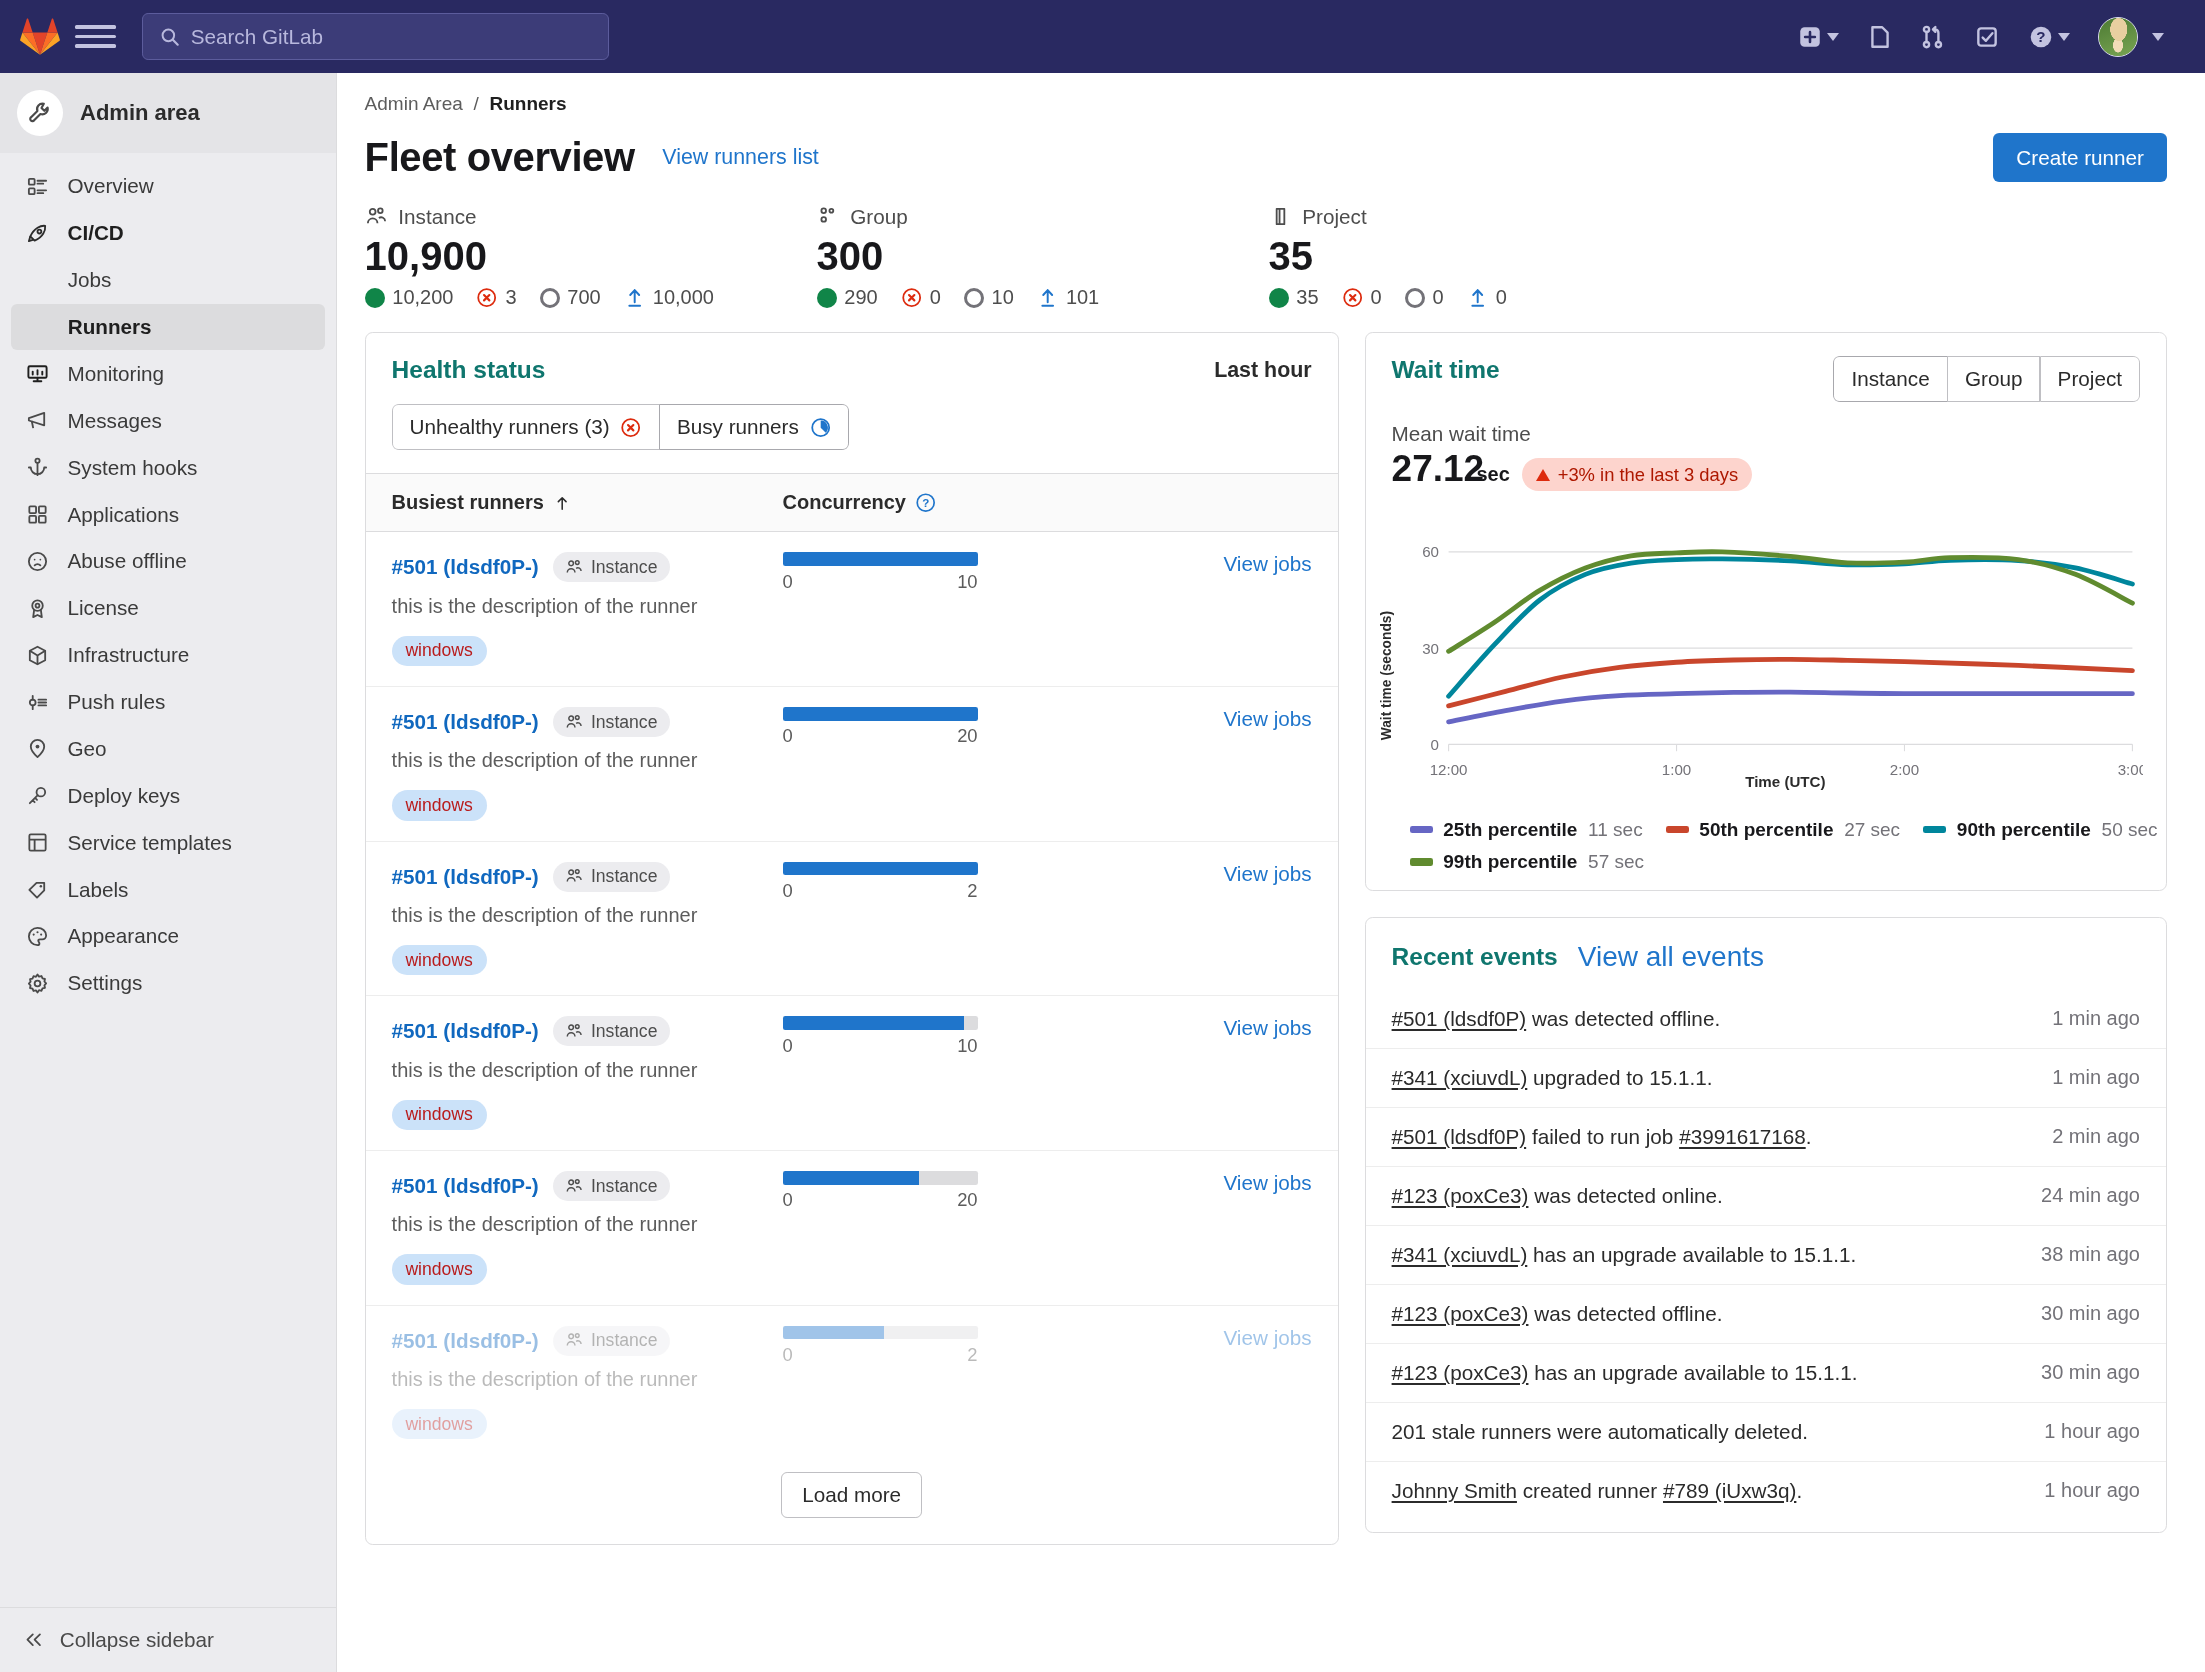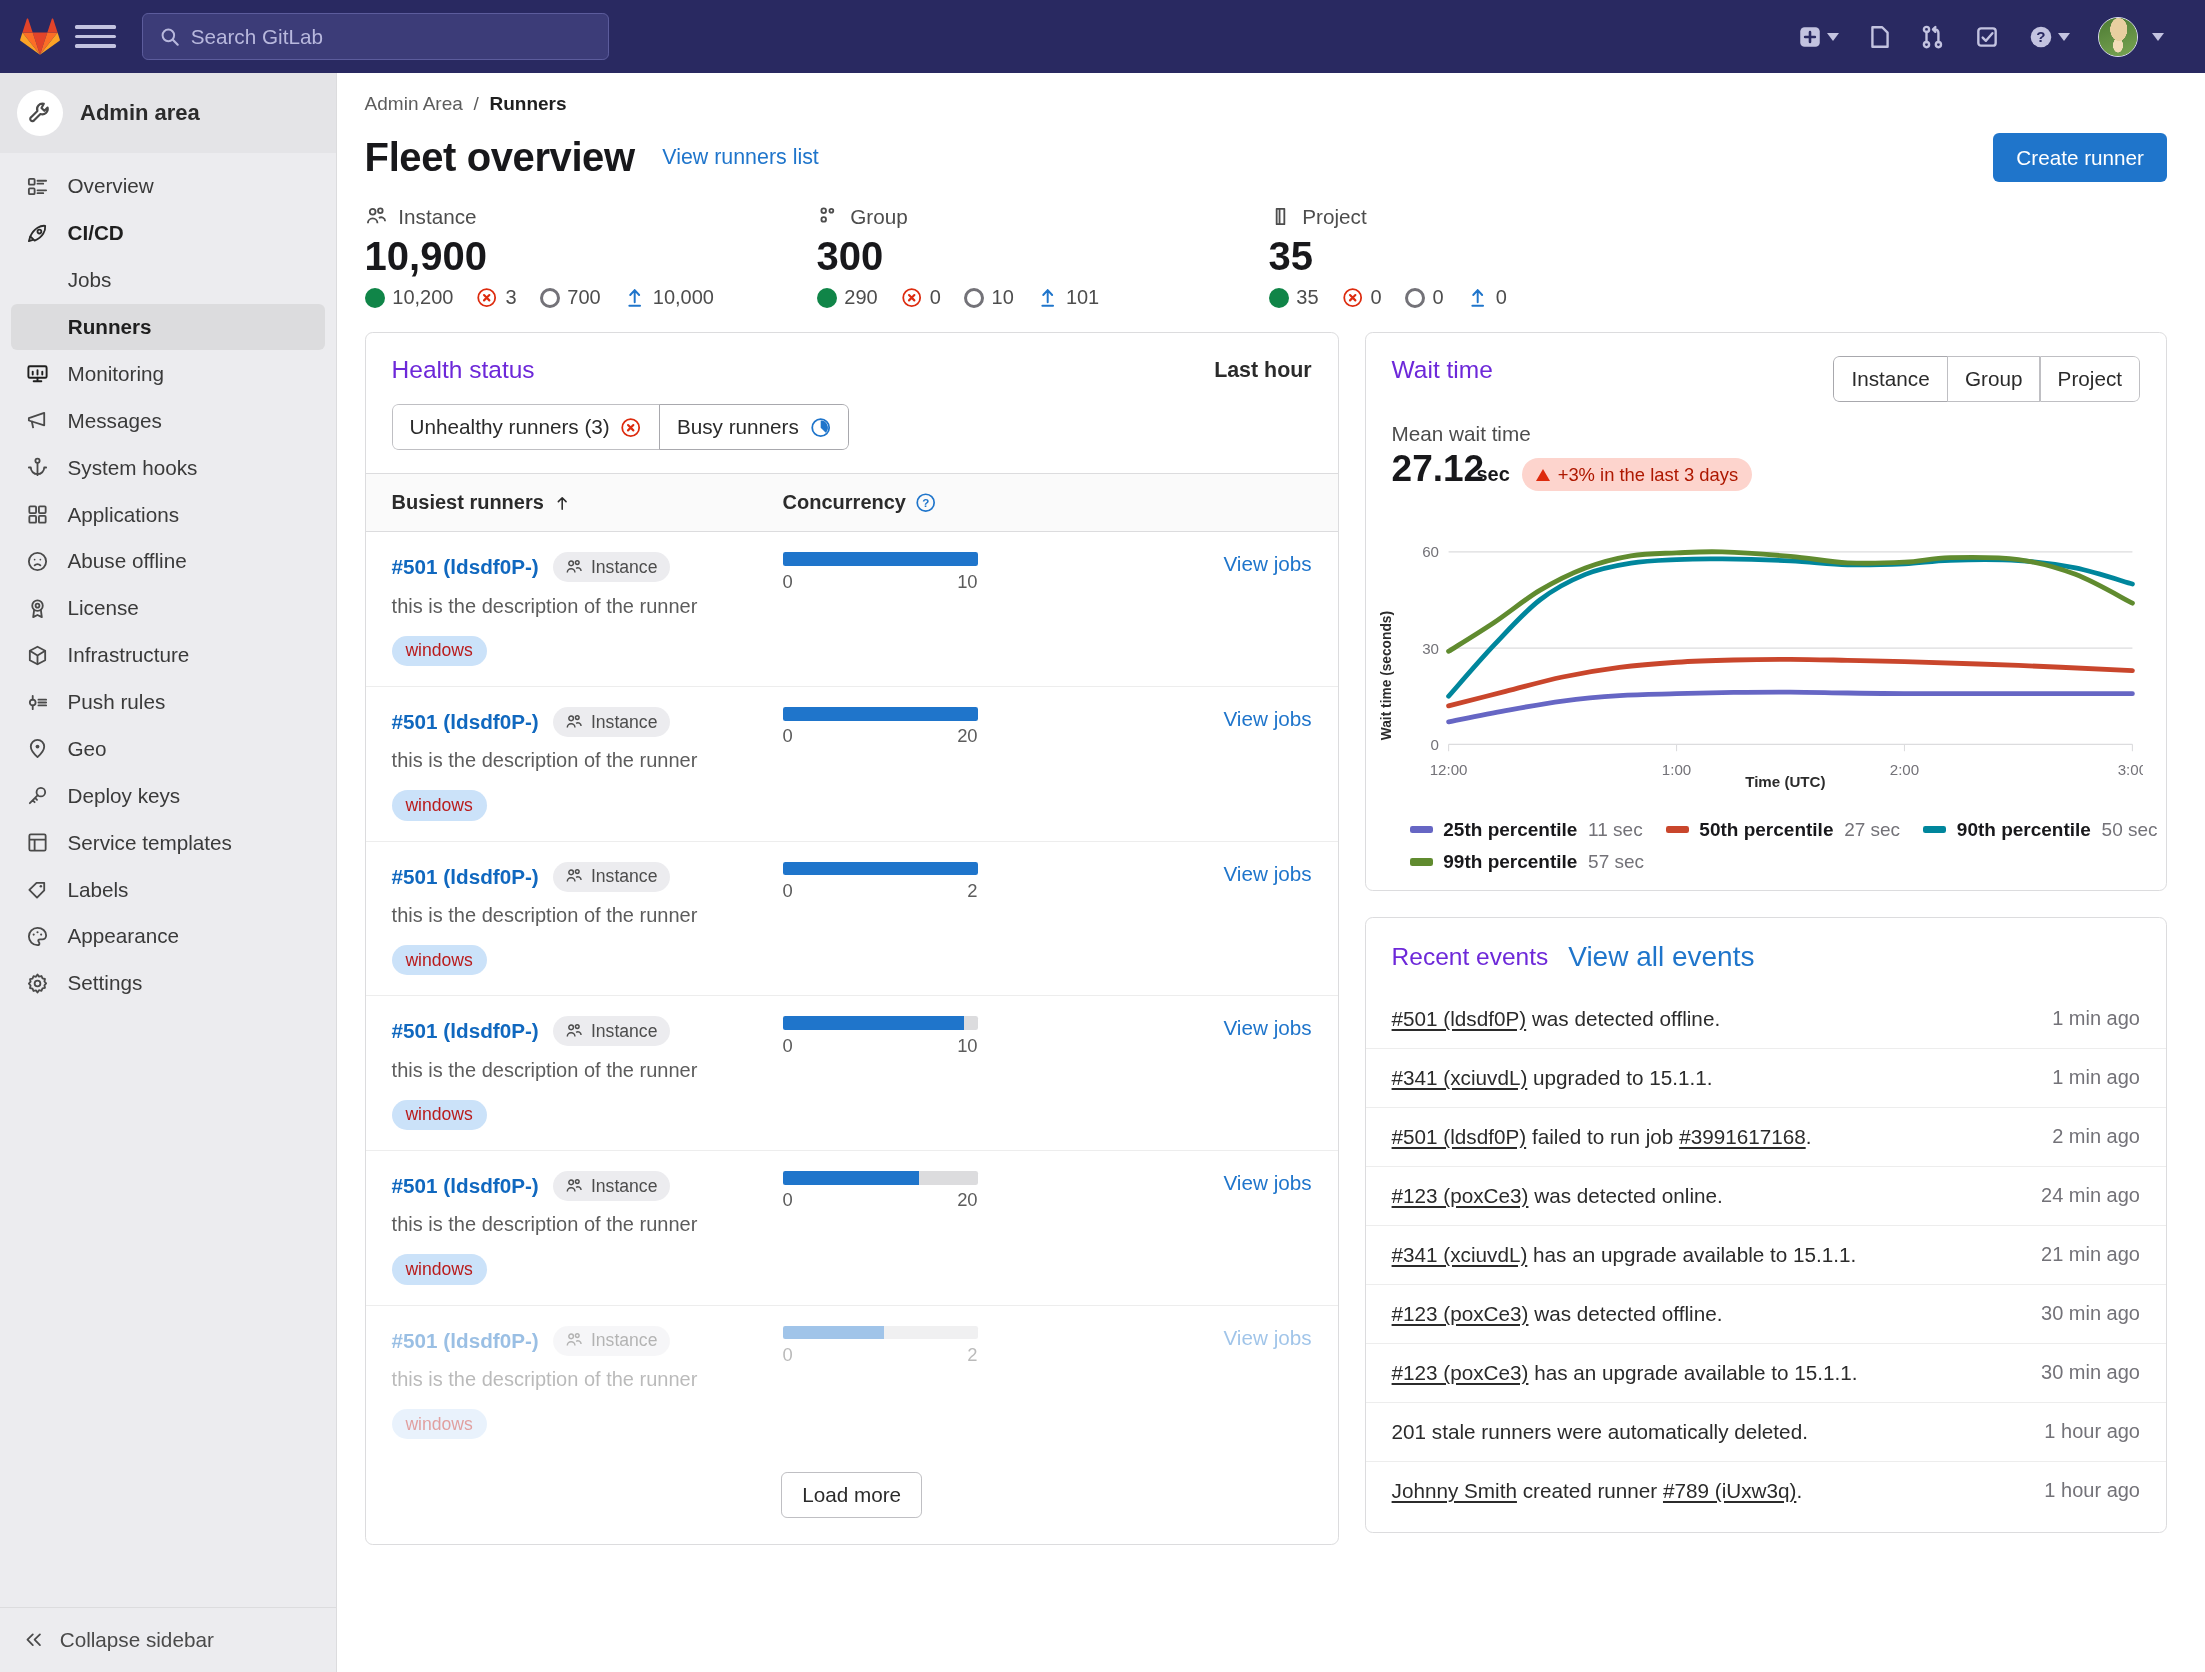--- a/index.html
+++ b/index.html
@@ -95,21 +95,21 @@
   .dot-green { width: 20px; height: 20px; border-radius:50%; background:#108548; }
   .ring-grey { width: 20px; height:20px; border-radius:50%; border: 3.8px solid #737278; }
 
   
   .panels { display:flex; gap: 26px; align-items: flex-start; }
   .card { border: 0.8px solid #dcdcde; border-radius: 7.7px; background:#fff; }
   .col-left { width: 974px; flex:0 0 974px; }
   .col-right { flex: 1; min-width: 0; display:flex; flex-direction:column; gap: 26px; justify-content: flex-end; }
 
   .card-pad { padding: 23px 26px; }
-  .card-title { font-size: 24.5px; font-weight: 400; color:#6d28d9; }
+  .card-title { font-size: 24.5px; font-weight: 700; color:#0f766e; }
 
   
   .seg { display:inline-flex; border-radius: 6.1px; overflow:hidden; }
   .seg > div {
     border:0.8px solid #bfbfc3; background:#fff; padding: 10px 17px; font-size: 20.7px; color:#2b2b2b;
     display:flex; align-items:center; gap: 10.7px; cursor:pointer; margin-left:-0.8px;
   }
   .seg > div:first-child { margin-left:0; border-radius: 6.1px 0 0 6.1px; }
   .seg > div:last-child { border-radius: 0 6.1px 6.1px 0; }
 
@@ -886,21 +886,21 @@
             <div class="ev-row">
                 <div class="ev-txt"><span class="u">#501 (ldsdf0P)</span><span> failed to run job </span><span class="u">#3991617168</span><span>.</span></div>
                 <div class="ev-time">2 min ago</div>
               </div>
             <div class="ev-row">
                 <div class="ev-txt"><span class="u">#123 (poxCe3)</span><span> was detected online.</span></div>
                 <div class="ev-time">24 min ago</div>
               </div>
             <div class="ev-row">
                 <div class="ev-txt"><span class="u">#341 (xciuvdL)</span><span> has an upgrade available to 15.1.1.</span></div>
-                <div class="ev-time">21 min ago</div>
+                <div class="ev-time">38 min ago</div>
               </div>
             <div class="ev-row">
                 <div class="ev-txt"><span class="u">#123 (poxCe3)</span><span> was detected offline.</span></div>
                 <div class="ev-time">30 min ago</div>
               </div>
             <div class="ev-row">
                 <div class="ev-txt"><span class="u">#123 (poxCe3)</span><span> has an upgrade available to 15.1.1.</span></div>
                 <div class="ev-time">30 min ago</div>
               </div>
             <div class="ev-row">

